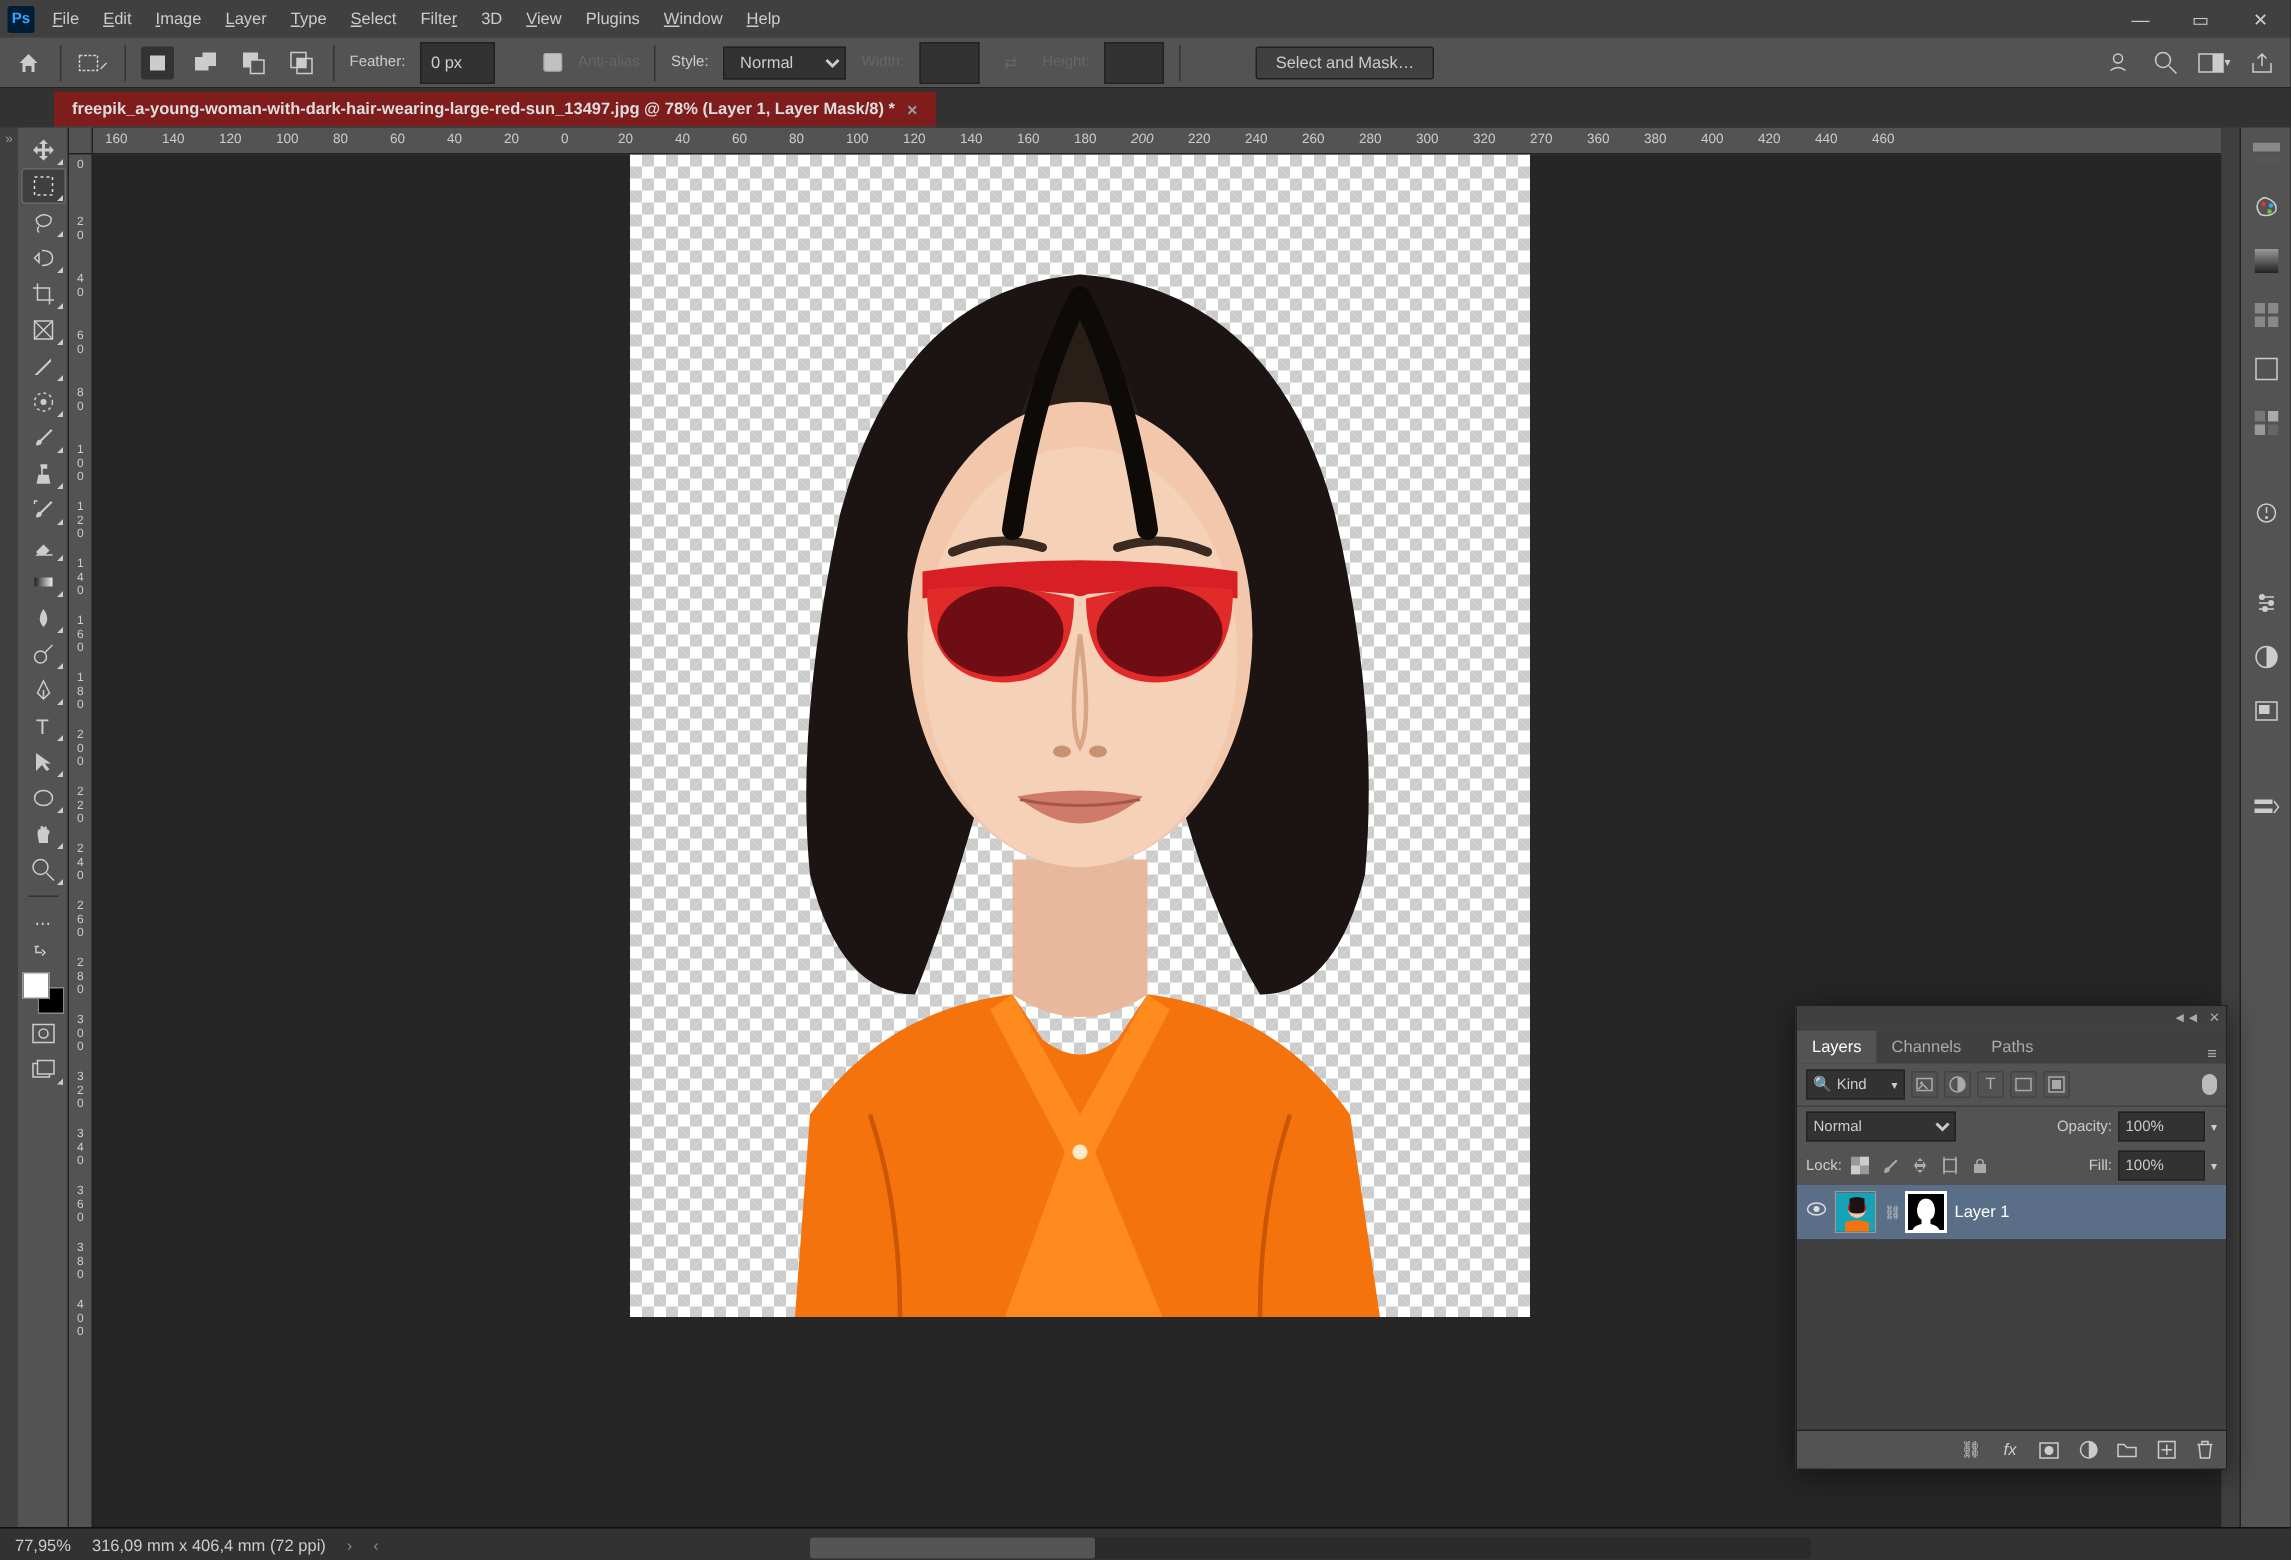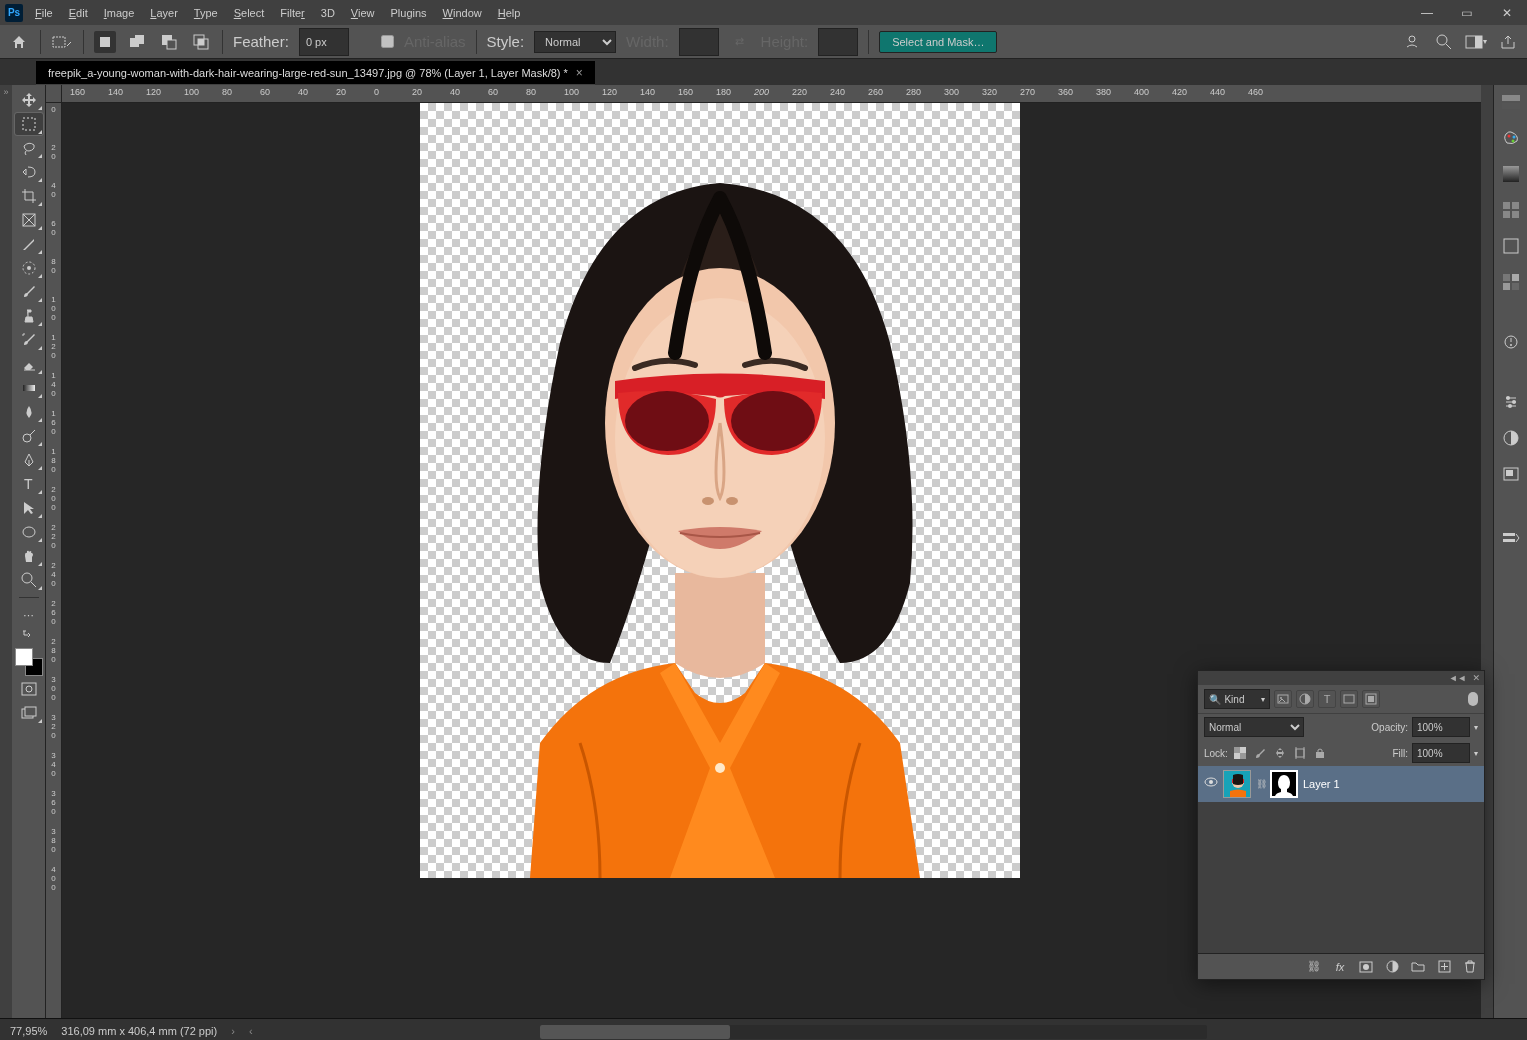--- a/index.html
+++ b/index.html
@@ -5,28 +5,28 @@
 * { margin:0; padding:0; box-sizing:border-box; font-family:"Segoe UI",Arial,sans-serif; user-select:none; }
 body { background:#323232; color:#ccc; font-size:11px; width:1527px; height:1040px; overflow:hidden; position:relative; }
 .titlebar { height:25px; background:#404040; display:flex; align-items:center; }
 .ps-logo { width:18px; height:18px; background:#001e36; color:#31a8ff; display:flex; align-items:center; justify-content:center; font-weight:bold; font-size:10px; margin:0 5px; border-radius:2px; }
 .menu { display:flex; gap:2px; }
 .menu span { padding:4px 7px; cursor:pointer; }
 .win-controls { margin-left:auto; display:flex; }
 .win-controls div { width:40px; height:25px; display:flex; align-items:center; justify-content:center; cursor:pointer; font-size:12px; }
 .options-bar { height:34px; background:#535353; display:flex; align-items:center; padding:0 8px; gap:10px; border-bottom:1px solid #222; }
 .home-icon { width:22px; height:22px; display:flex; align-items:center; justify-content:center; cursor:pointer; }
-.opt-label { color:#ccc; font-size:15px; }
+.opt-label { color:#ccc; font-size:10px; }
 .opt-input { background:#323232; border:1px solid #222; color:#ccc; padding:2px 6px; width:50px; height:28px; font-size:11px; }
 .opt-select { background:#323232; border:1px solid #222; color:#ccc; padding:2px 18px 2px 6px; height:22px; font-size:11px; }
-.opt-btn { background:#0f766e; border:1px solid #222; color:#ccc; padding:4px 12px; font-size:11px; cursor:pointer; border-radius:2px; }
+.opt-btn { background:#404040; border:1px solid #222; color:#ccc; padding:4px 12px; font-size:11px; cursor:pointer; border-radius:2px;margin-left:40px; }
 .vdiv { width:1px; height:24px; background:#333; }
 .small-icon-btn { width:22px; height:22px; display:flex; align-items:center; justify-content:center; cursor:pointer; }
 .doc-tab-bar { height:26px; background:#323232; display:flex; align-items:flex-end; padding-left:36px; }
-.doc-tab { background:#000000; padding:5px 12px; font-size:11px; color:#ddd; display:flex; align-items:center; gap:8px; height:24px; border-bottom:1px solid #404040; }
+.doc-tab { background:#7f1d1d; padding:5px 12px; font-size:11px; color:#ddd; display:flex; align-items:center; gap:8px; height:24px; border-bottom:1px solid #404040;font-weight:bold; }
 .doc-tab .close { color:#999; cursor:pointer; font-size:12px; }
 .main { display:flex; height:calc(100% - 25px - 34px - 26px - 22px); }
 .tool-gutter { width:12px; background:#404040; display:flex; align-items:flex-start; justify-content:center; padding-top:2px; font-size:9px; color:#999; }
 .toolbar { width:34px; background:#535353; display:flex; flex-direction:column; align-items:center; padding-top:4px; gap:2px; border-right:1px solid #222; }
 .tool { width:28px; height:22px; display:flex; align-items:center; justify-content:center; cursor:pointer; border-radius:2px; position:relative; }
 .tool.active { background:#3f3f3f; outline:1px solid #666; }
 .tool::after { content:""; position:absolute; right:1px; bottom:1px; width:0; height:0; border:2px solid transparent; border-right-color:#ccc; border-bottom-color:#ccc; }
 .tool.no-sub::after { display:none; }
 .toolsep { width:20px; height:1px; background:#333; margin:4px 0; }
 .color-swatches { width:28px; height:28px; position:relative; margin-top:4px; }
@@ -528,20 +528,26 @@
         </svg>
       </div>
   </div>
 </div>
 
 <div class="layers-panel">
   <div class="panel-head">
     <span>◄◄</span>
     <span>✕</span>
   </div>
+  <div class="panel-tabs">
+    <div class="ptab active">Layers</div>
+    <div class="ptab">Channels</div>
+    <div class="ptab">Paths</div>
+    <div class="panel-menu">≡</div>
+  </div>
   <div class="layer-filter-row">
     <div class="fsel">
         <span>🔍</span>
         <span>Kind</span>
         <span style="margin-left:auto;font-size:8px">▾</span>
       </div>
     <div class="filter-icon">
         <svg width="12" height="10">
           <rect x="1" y="1" width="10" height="8" stroke="#aaa" fill="none"></rect>
           <circle cx="4" cy="4" r="1" fill="#aaa"></circle>

